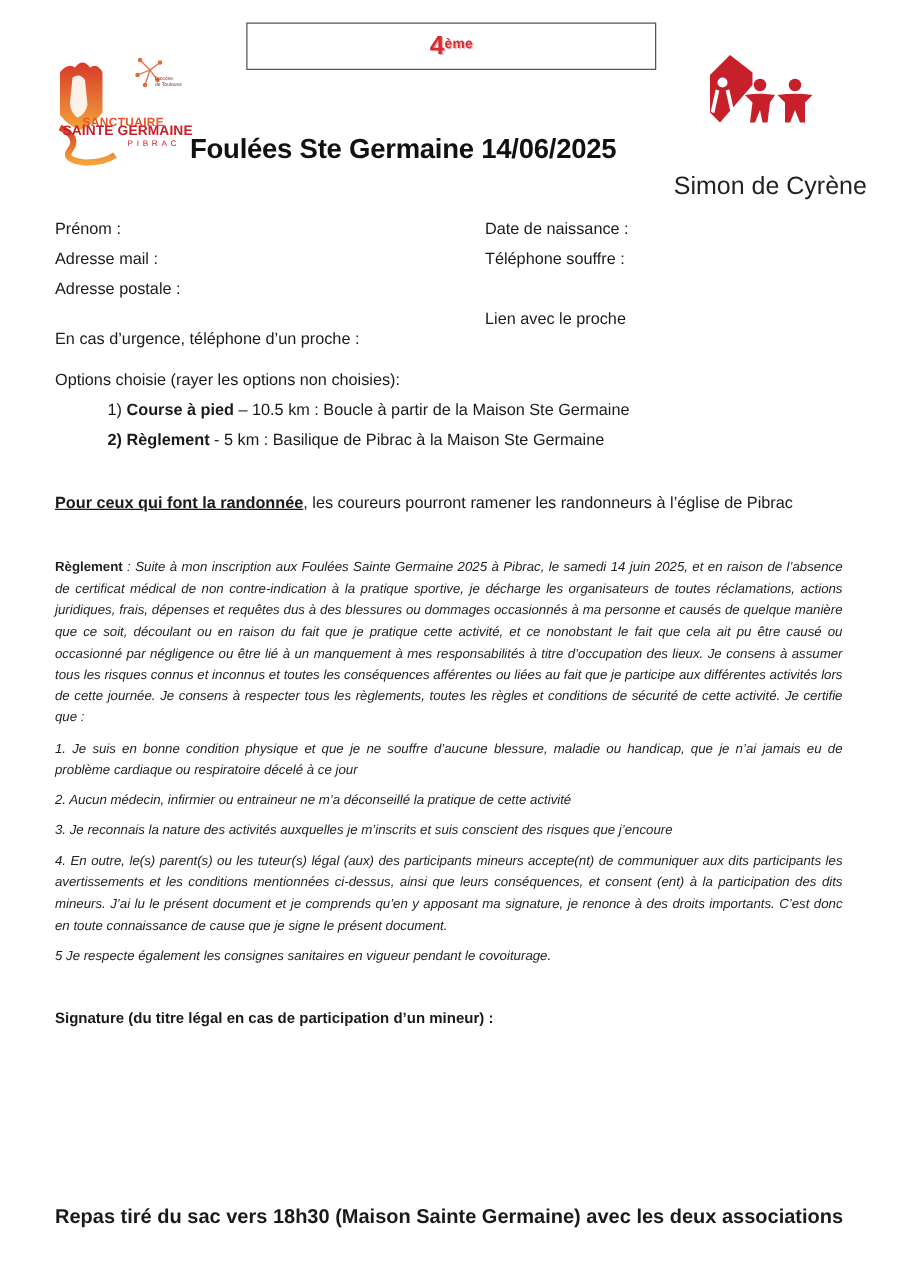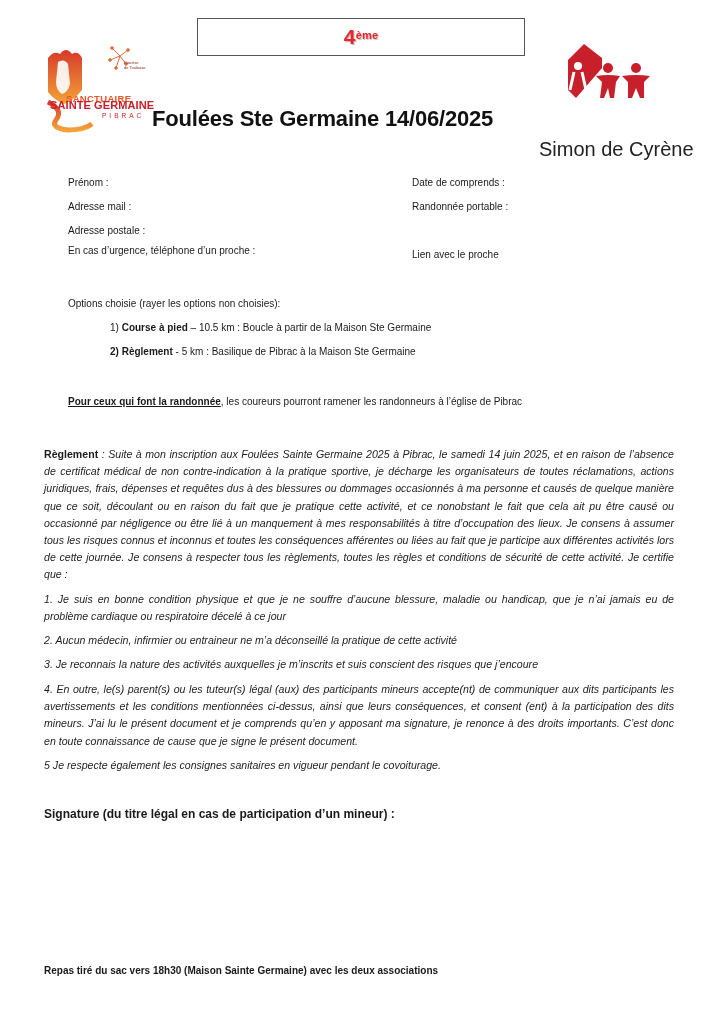--- a/index.html
+++ b/index.html
@@ -8,28 +8,28 @@
   .abs { position: absolute; }
   .banner { left: 197px; top: 18px; width: 328px; height: 38px; border: 1.5px solid #555;
             box-sizing: border-box; display: flex; align-items: center; justify-content: center;
             font-weight: bold; font-size: 21px; color: #e0282e;
             text-shadow: 1px 1px 1px rgba(120,0,0,0.35); letter-spacing: 0.2px; }
   .banner sup { font-size: 11px; position: relative; top: -2px; }
   .logo-left { left: 44px; top: 44px; width: 130px; height: 90px; }
   .logo-right { left: 536px; top: 40px; width: 170px; height: 95px; }
   .title { left: 152px; top: 106px; font-size: 22px; font-weight: bold; color: #111; letter-spacing: -0.2px; }
   .cyrene-text { left: 539px; top: 105px; font-size: 20px; color: #222; margin-top: 33px; }
-  .txt { font-size: 10px; line-height: 14px; white-space: nowrap; margin-left: 24px; }
+  .txt { font-size: 13px; line-height: 14px; white-space: nowrap; }
   .para { left: 44px; width: 630px; font-size: 10.6px; line-height: 17.2px; font-style: italic;
           text-align: justify; color: #1e1e1e; }
   .para b { font-style: normal; margin-top: 43px; }
   .bold { font-weight: bold; }
   .u { text-decoration: underline; }
   .sig { left: 44px; top: 807px; font-size: 12px; font-weight: bold; }
-  .repas { left: 44px; top: 965px; font-size: 10px; font-weight: bold; }
+  .repas { left: 44px; top: 965px; font-size: 16px; font-weight: bold; }
 </style>
 </head>
 <body>
 
 <div class="abs banner">
   <span>4</span>
     <sup>ème</sup>
 </div>
 
 <div class="abs logo-left">
@@ -74,25 +74,25 @@
     <path d="M30 36 Q42 34 54 36 L50 42 L48 58 L44 58 L42 48 L38 58 L34 58 L36 42 Z" fill="#c8202a"></path>
     <circle cx="70" cy="28" r="5" fill="#c8202a"></circle>
     <path d="M56 36 Q70 34 84 36 L78 42 L78 58 L74 58 L70 48 L66 58 L62 58 L62 42 Z" fill="#c8202a"></path>
   </svg>
 </div>
 <div class="abs cyrene-text">Simon de Cyrène</div>
 
 <div class="abs title">Foulées Ste Germaine 14/06/2025</div>
 
 <div class="abs txt" style="left:44px;top:176px">Prénom :</div>
-<div class="abs txt" style="left:388px;top:176px">Date de comprends :</div>
+<div class="abs txt" style="left:388px;top:176px">Date de naissance :</div>
 <div class="abs txt" style="left:44px;top:200px">Adresse mail :</div>
-<div class="abs txt" style="left:388px;top:200px">Randonnée portable :</div>
+<div class="abs txt" style="left:388px;top:200px">Téléphone souffre :</div>
 <div class="abs txt" style="left:44px;top:224px">Adresse postale :</div>
-<div class="abs txt" style="left:44px;top:244px">En cas d’urgence, téléphone d’un proche :</div>
+<div class="abs txt" style="left:44px;top:264px">En cas d’urgence, téléphone d’un proche :</div>
 <div class="abs txt" style="left:388px;top:248px">Lien avec le proche</div>
 
 <div class="abs txt" style="left:44px;top:297px">Options choisie (rayer les options non choisies):</div>
 <div class="abs txt" style="left:86px;top:321px">
   <span style="white-space:pre">1) </span><span class="bold">Course à pied</span><span style="white-space:pre"> – 10.5 km : Boucle à partir de la Maison Ste Germaine</span>
 </div>
 <div class="abs txt" style="left:86px;top:345px">
   <span class="bold" style="white-space:pre">2) </span><span class="bold">Règlement</span><span style="white-space:pre"> - 5 km : Basilique de Pibrac à la Maison Ste Germaine</span>
 </div>
 

